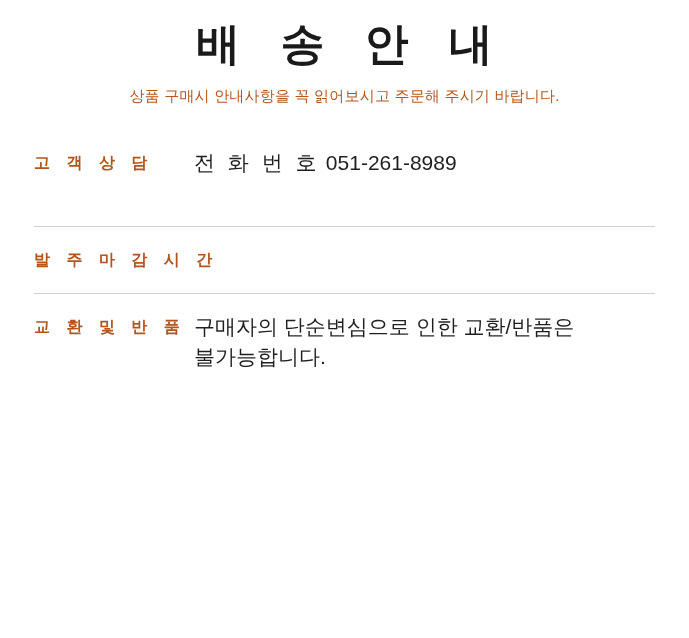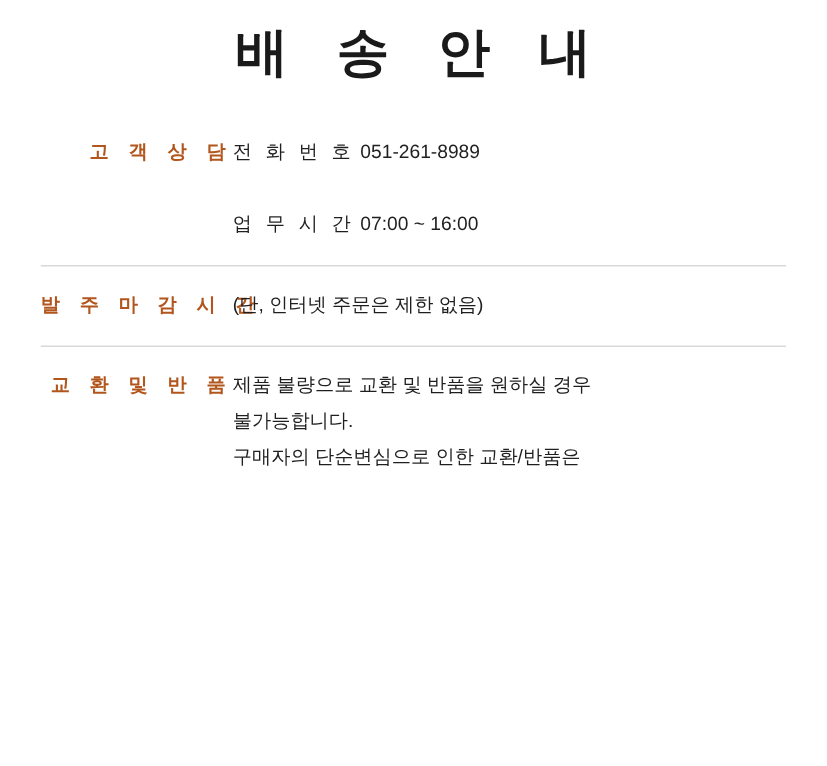--- a/index.html
+++ b/index.html
@@ -48,25 +48,24 @@
   }
   .section-label {
     width: 160px;
     flex: 0 0 160px;
     font-size: 16px;
     font-weight: bold;
     color: #b2561d;
     letter-spacing: 6px;
     line-height: 30px;
     white-space: nowrap;
-    text-align: right;
   }
   .section-body {
     flex: 1 1 auto;
-    font-size: 16px;
+    font-size: 21px;
     color: #1f1f1f;
     line-height: 30px;
   }
   .row {
     white-space: nowrap;
   }
   .row .lbl {
     letter-spacing: 3.5px;
     display: inline-block;
   }
@@ -83,52 +82,47 @@
   }
   .sec-block { padding-top: 2px; padding-bottom: 2px; }
 </style>
 </head>
 <body>
 
 <div class="page">
 
   <div class="title">배 송 안 내</div>
 
+  <div class="subtitle">상품 구매시 안내사항을 꼭 읽어보시고 주문해 주시기 바랍니다.</div>
 
   <div class="content">
 
     <div class="section sec-block">
       <div class="section-label">고 객 상 담</div>
       <div class="section-body">
         <div class="row">
           <span class="lbl">전 화 번 호</span>
           <span class="val">051-261-8989</span>
         </div>
         <div class="spacer-line"></div>
-        <div class="row">
-          <span class="lbl">업 무 시 간</span>
-          <span class="val">07:00 ~ 16:00</span>
-        </div>
       </div>
     </div>
 
     <hr class="divider">
 
     <div class="section sec-block">
       <div class="section-label">발 주 마 감 시 간</div>
       <div class="section-body">
-        <div class="row">(단, 인터넷 주문은 제한 없음)</div>
       </div>
     </div>
 
     <hr class="divider">
 
     <div class="section sec-block">
       <div class="section-label">교 환 및 반 품</div>
       <div class="section-body">
-        <div class="row">제품 불량으로 교환 및 반품을 원하실 경우</div>
+        <div class="row">구매자의 단순변심으로 인한 교환/반품은</div>
         <div class="row">불가능합니다.</div>
-        <div class="row">구매자의 단순변심으로 인한 교환/반품은</div>
       </div>
     </div>
 
   </div>
 </div>
 
 </body></html>

